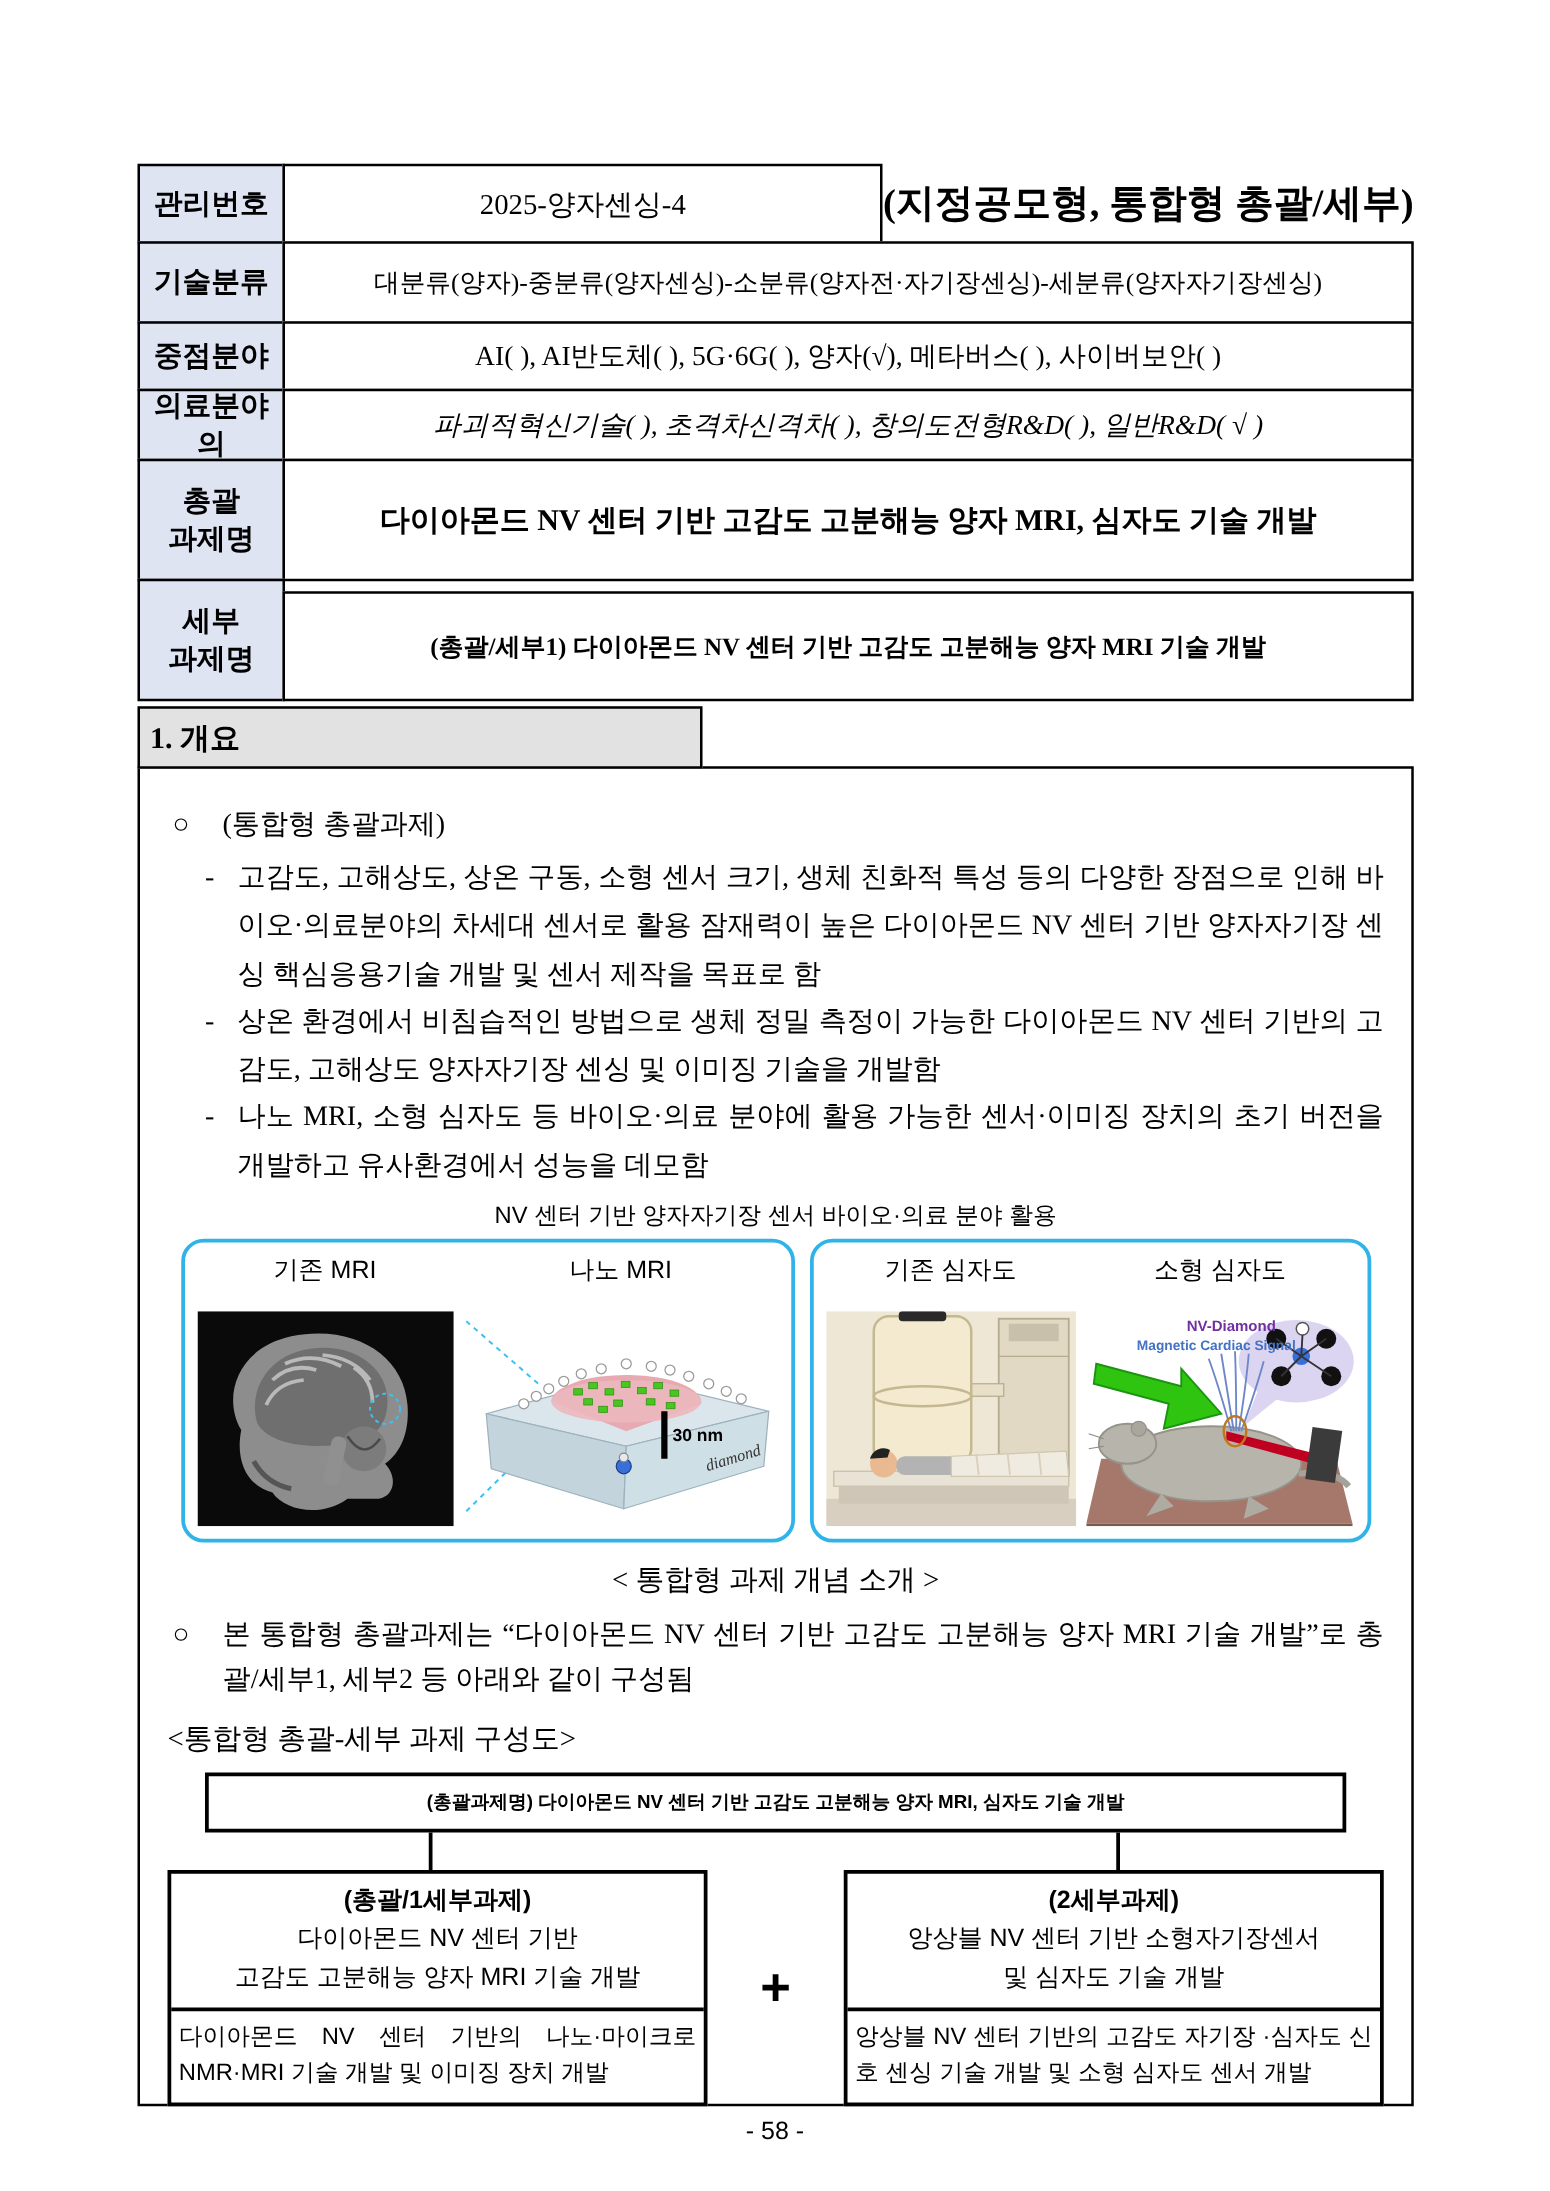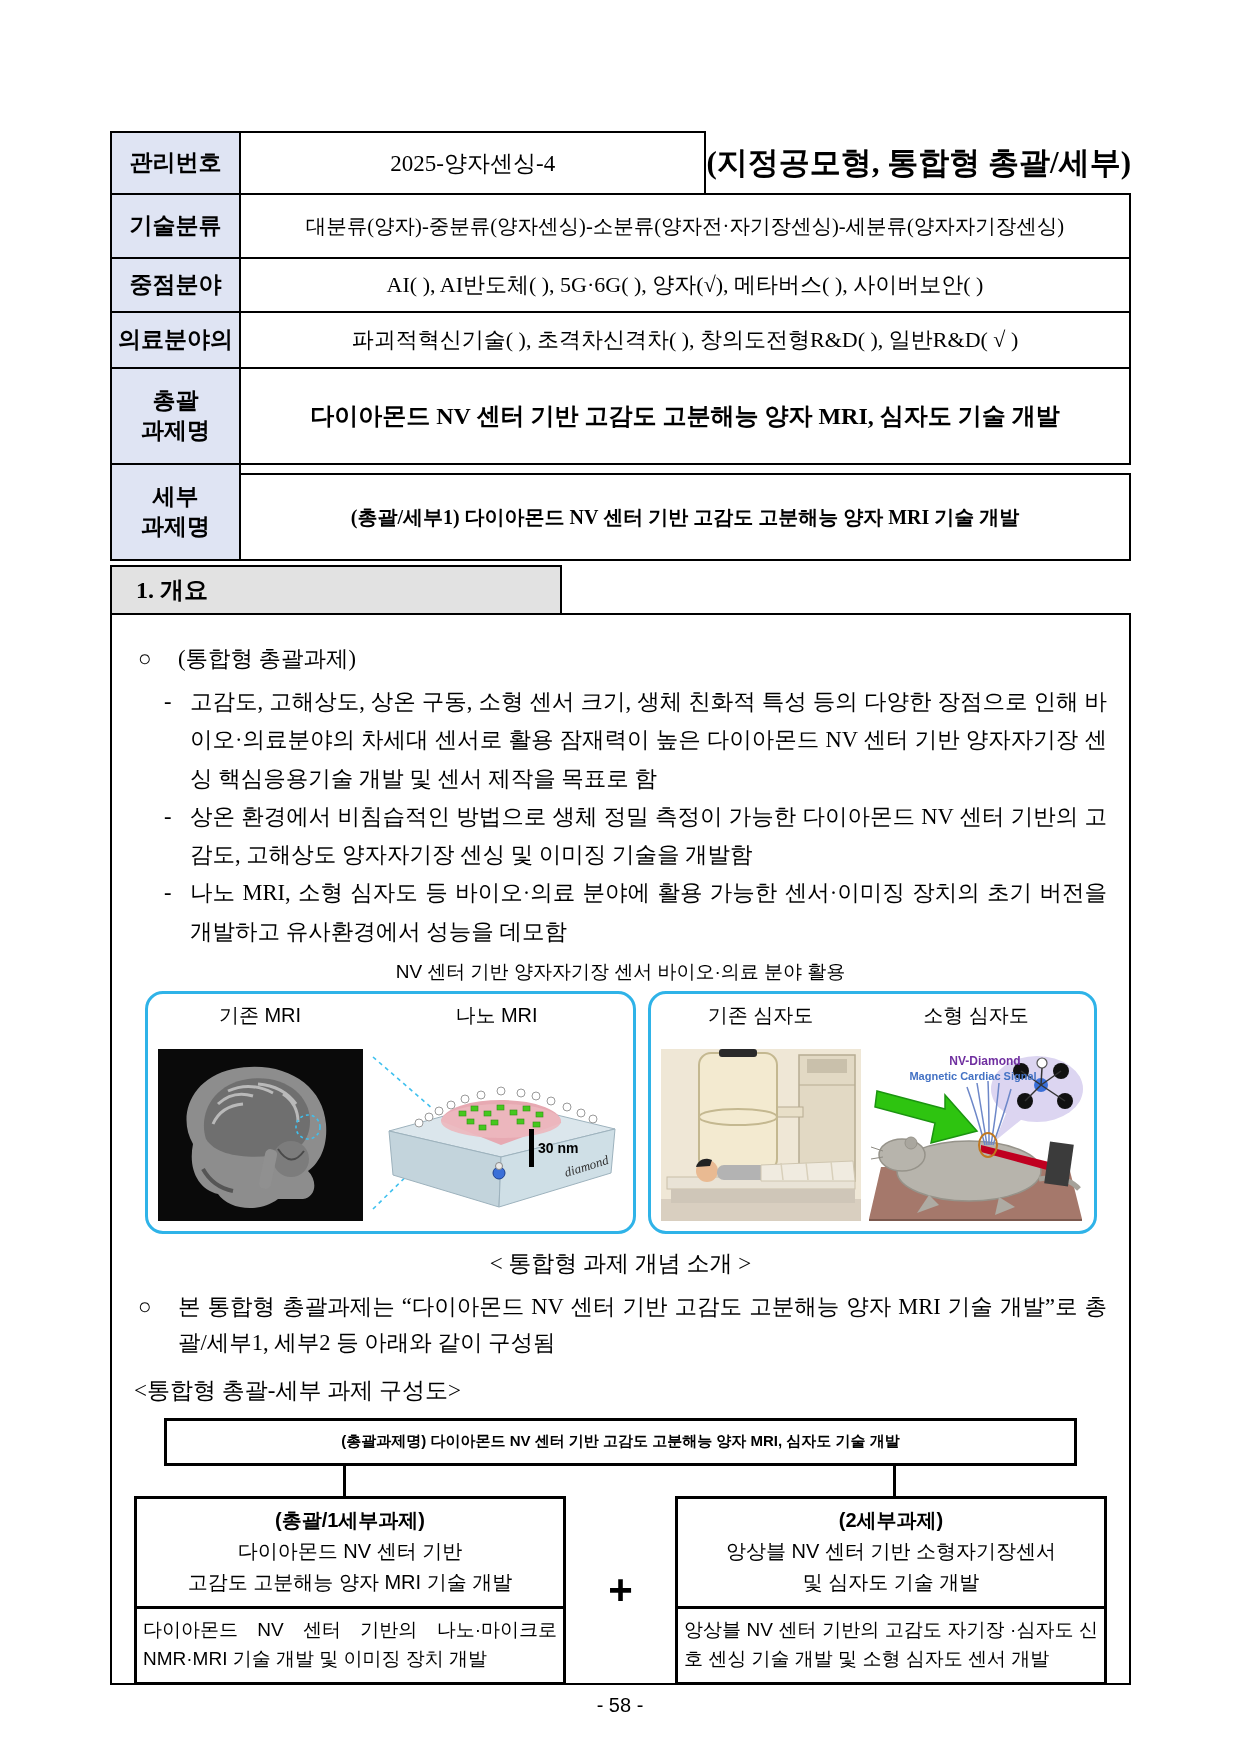--- a/index.html
+++ b/index.html
@@ -13,37 +13,37 @@
   .doc-table{width:100%;}
   .t-row{display:flex;}
   .t-row + .t-row{margin-top:-2px;}
   .t-cell{
     border:2px solid #000;box-sizing:border-box;
     display:flex;align-items:center;justify-content:center;
     text-align:center;background:#fff;
   }
   .t-cell + .t-cell{margin-left:-2px;}
   .t-head{
-    width:131px;flex:none;background:#dfe4f3;font-weight:bold;
+    width:118px;flex:none;background:#dfe4f3;font-weight:bold;
     font-size:23px;flex-direction:column;line-height:1.3;
   }
   .r1{height:64px;} .r1 .t-val{width:524px;font-size:23px;}
   .r1-note{flex:1;display:flex;align-items:center;justify-content:flex-end;
     font-weight:bold;font-size:31px;white-space:nowrap;}
   .r2{height:66px;} .r2 .t-val{flex:1;font-size:20.5px;padding:0 2px;}
   .r3{height:56px;} .r3 .t-val{flex:1;font-size:22px;}
-  .r4{height:58px;} .r4 .t-val{flex:1;font-size:22px;}
+  .r4{height:58px;} .r4 .t-val{flex:1;font-size:22px;font-style:italic;}
   .r5{height:98px;} .r5 .t-val{flex:1;font-size:24px;font-weight:bold;padding:0 8px;}
   .r6{height:98px;} .r6 .t-val{flex:1;font-size:20px;font-weight:bold;padding:0 8px;margin-top:10px;}
 
   
   .sec-head{
     width:452px;height:50px;margin-top:4px;box-sizing:border-box;
     border:2px solid #000;background:#e2e2e2;
-    display:flex;align-items:center;padding-left:24px;
+    display:flex;align-items:center;padding-left:8px;
     font-weight:bold;font-size:24px;
     position:relative;z-index:2;margin-bottom:-2px;
   }
 
   
   .content-box{
     border:2px solid #000;box-sizing:border-box;width:100%;
     padding:26px 22px 0 22px;position:relative;background:#fff;
   }
   .bullet{display:flex;font-size:22.5px;line-height:1.6;margin-bottom:6px;}

